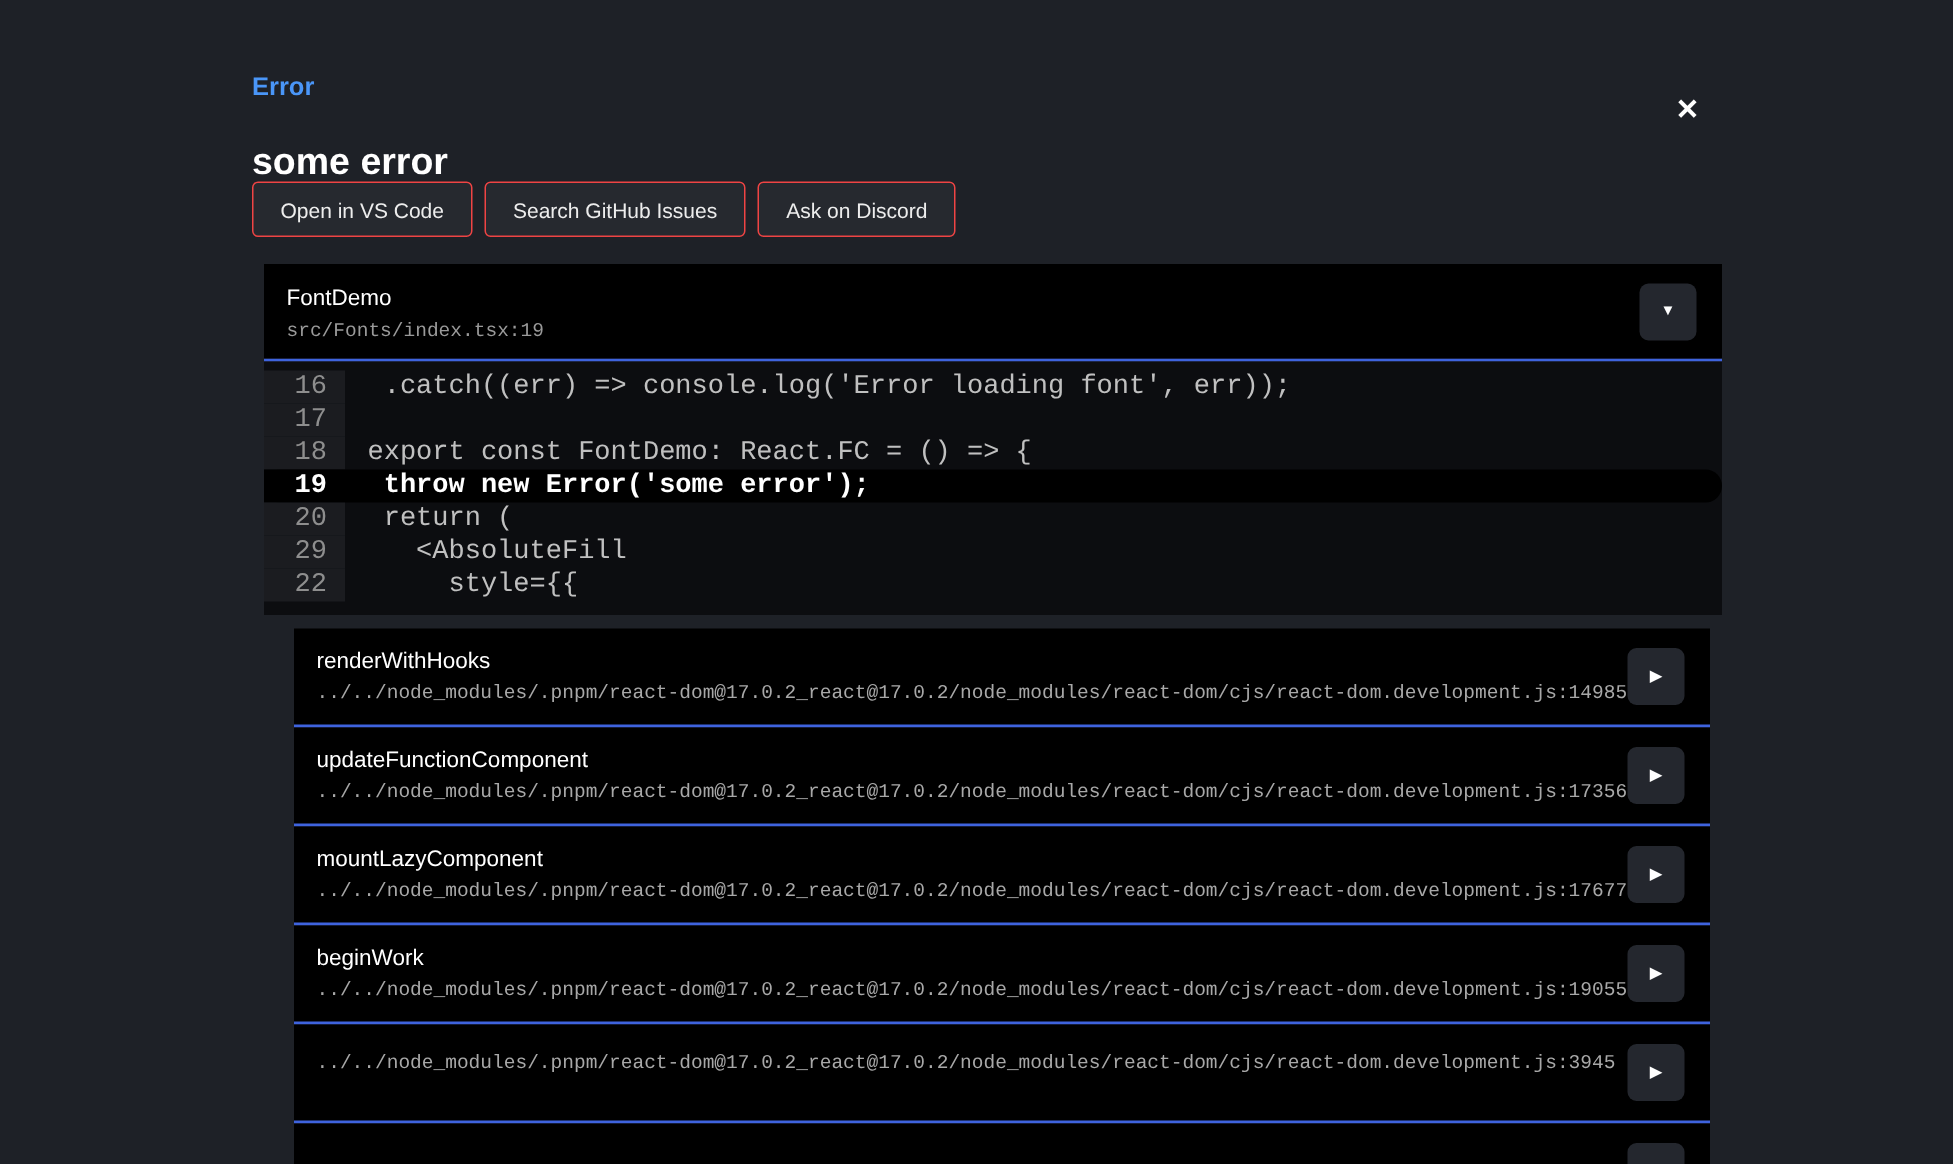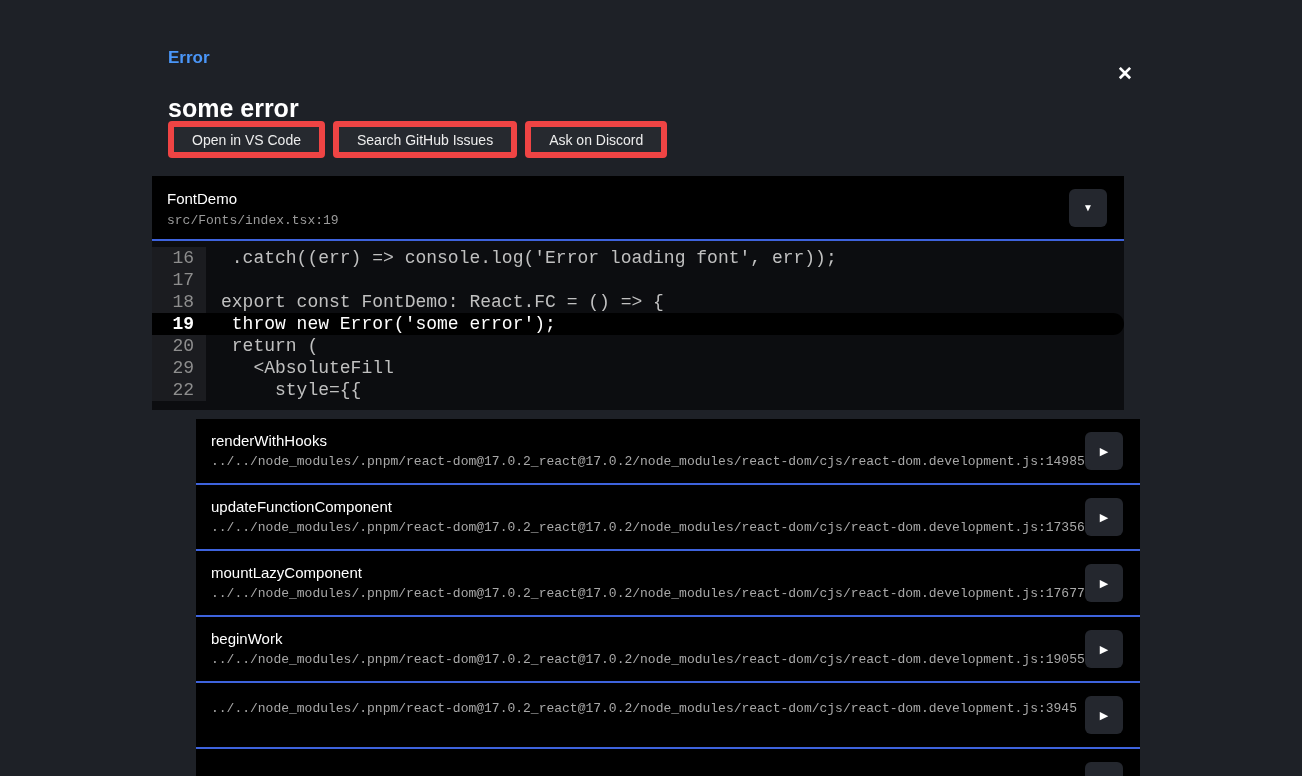--- a/index.html
+++ b/index.html
@@ -26,29 +26,29 @@
     display: flex; align-items: center; justify-content: center;
     cursor: pointer; background: transparent; border: none;
   }
   .actions {
     position: absolute; left: 168px; top: 121px;
     display: flex; gap: 8px;
   }
   .action-btn {
     height: 37px; padding: 0 18px;
     background: #26292f;
-    border: 6px solid #ef4444;
+    border: 1px solid #ef4444;
     border-radius: 4px;
     color: #ededed; font-size: 14px;
     font-family: "Liberation Sans", sans-serif;
     display: flex; align-items: center;
     cursor: pointer;
   }
   .main-card {
-    position: absolute; left: 152px; top: 176px; width: 972px;
+    position: absolute; left: 176px; top: 176px; width: 972px;
   }
   .frame-header {
     position: relative;
     background: #000000;
     height: 63px;
     padding: 14px 16px 0 15px;
   }
   .frame-title { font-size: 15px; color: #ffffff; }
   .frame-location {
     margin-top: 6px;
@@ -83,21 +83,21 @@
     padding-right: 12px;
   }
   .code-text {
     flex: 1;
     padding-left: 15px;
     white-space: pre;
     color: #c0c0c0;
   }
   .code-row.hl { background: #000000; border-radius: 11px; }
   .code-row.hl .code-gutter { background: #000000; color: #ffffff; font-weight: 700; }
-  .code-row.hl .code-text { color: #ffffff; font-weight: 400; }
+  .code-row.hl .code-text { color: #ffffff; font-weight: 700; }
   .stack {
     position: absolute; left: 168px; top: 419px; width: 972px;
   }
   .stack-frame {
     position: relative;
     height: 66px;
     background: #000000;
     border-bottom: 2px solid #3e63dd;
     padding: 13px 16px 0 15px;
     margin-left: 28px;

